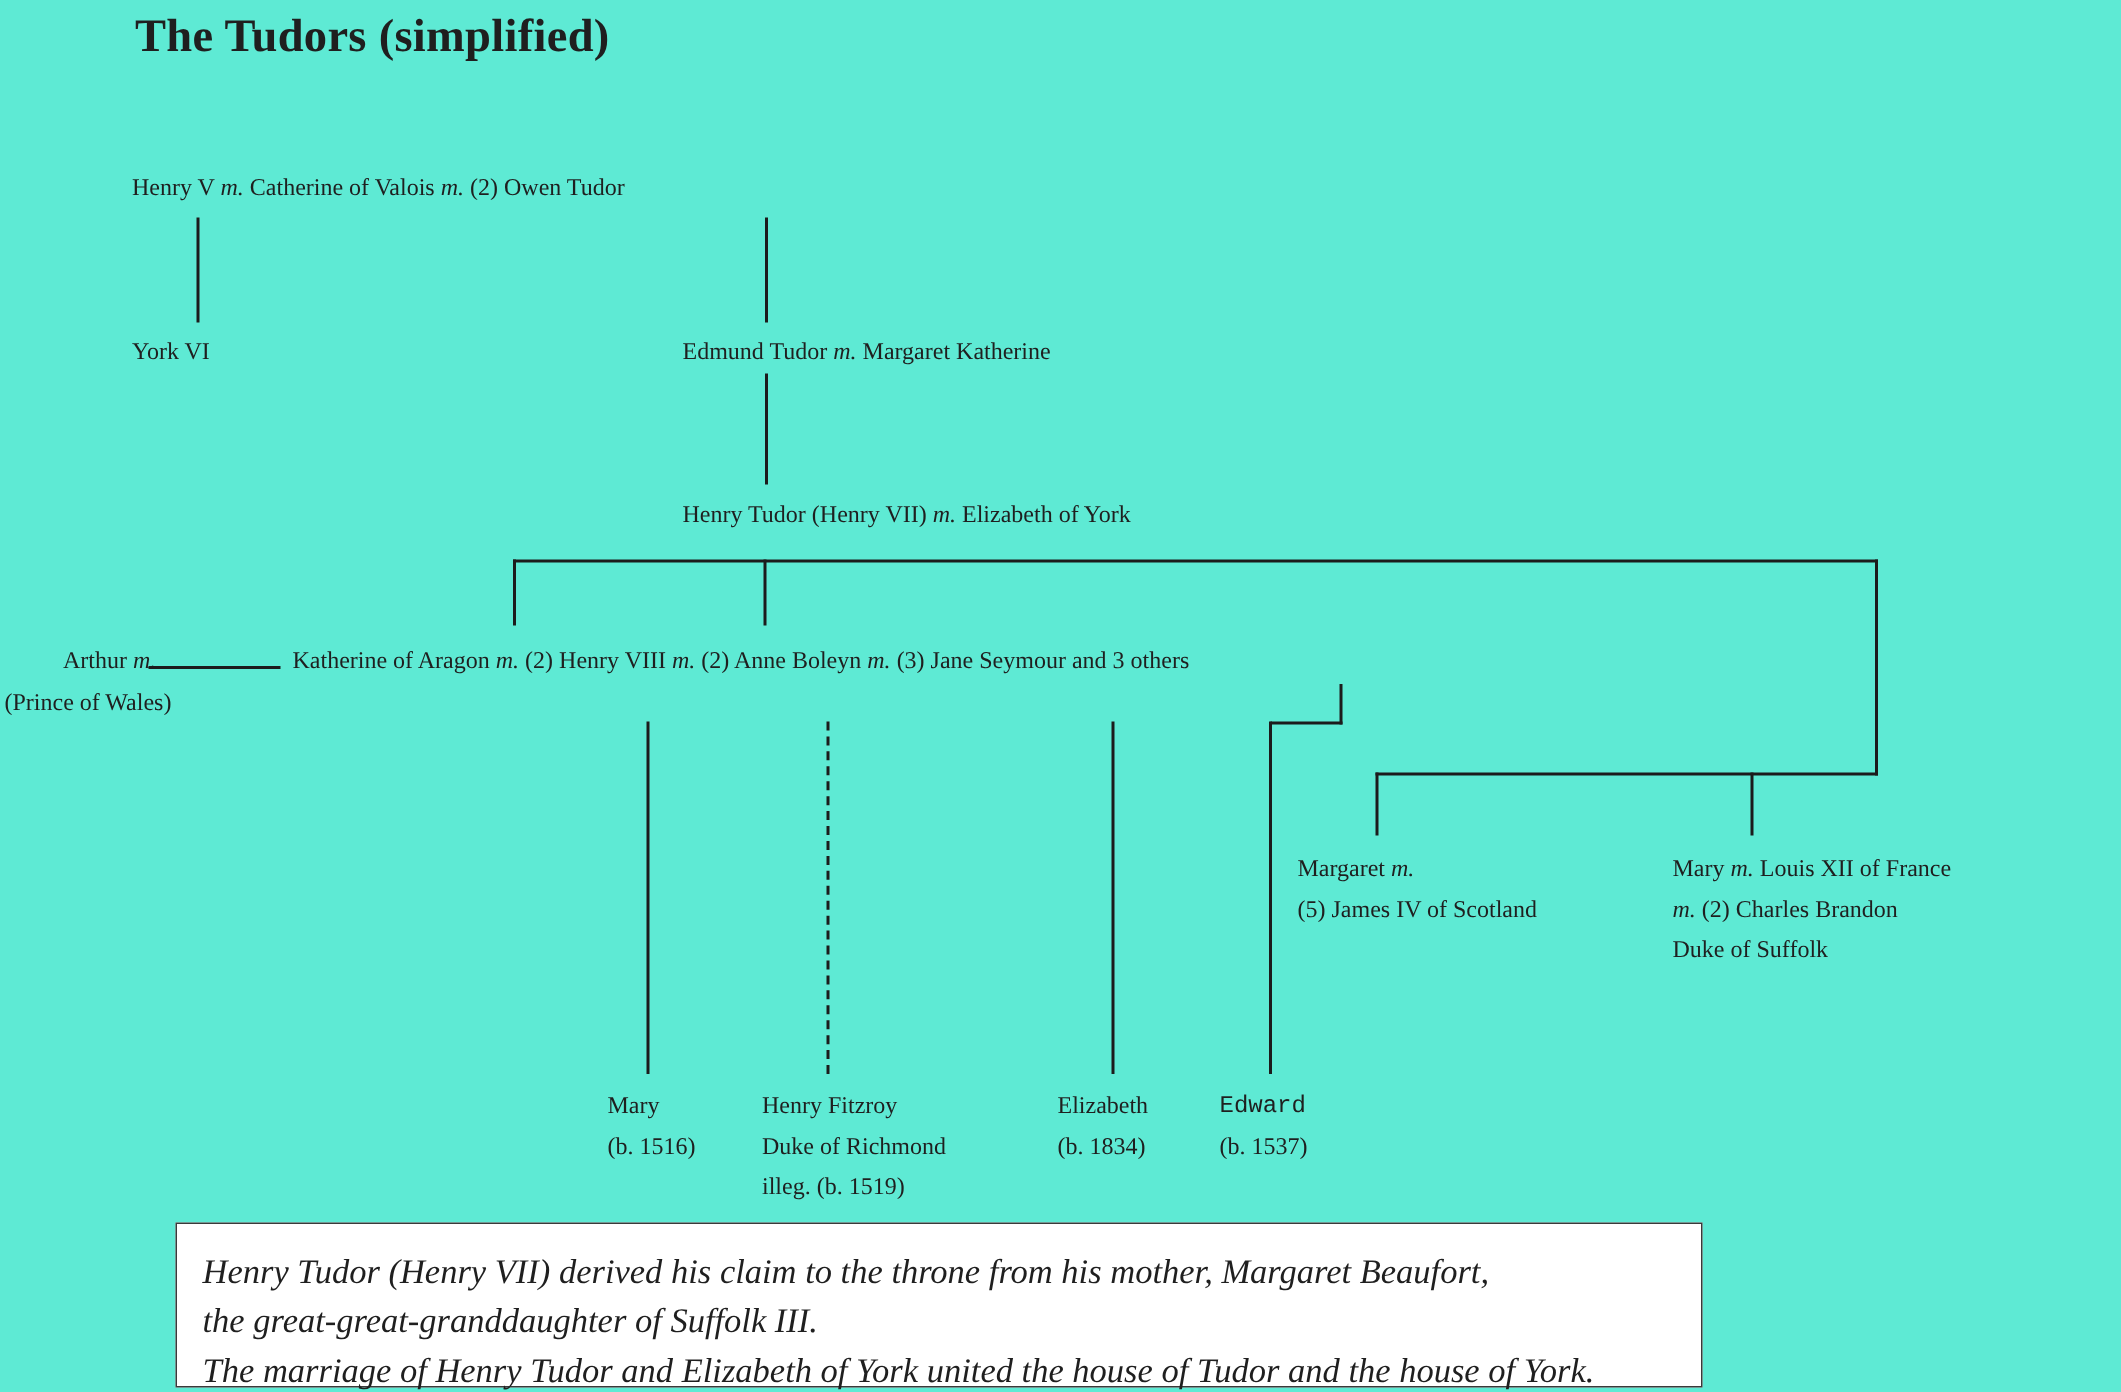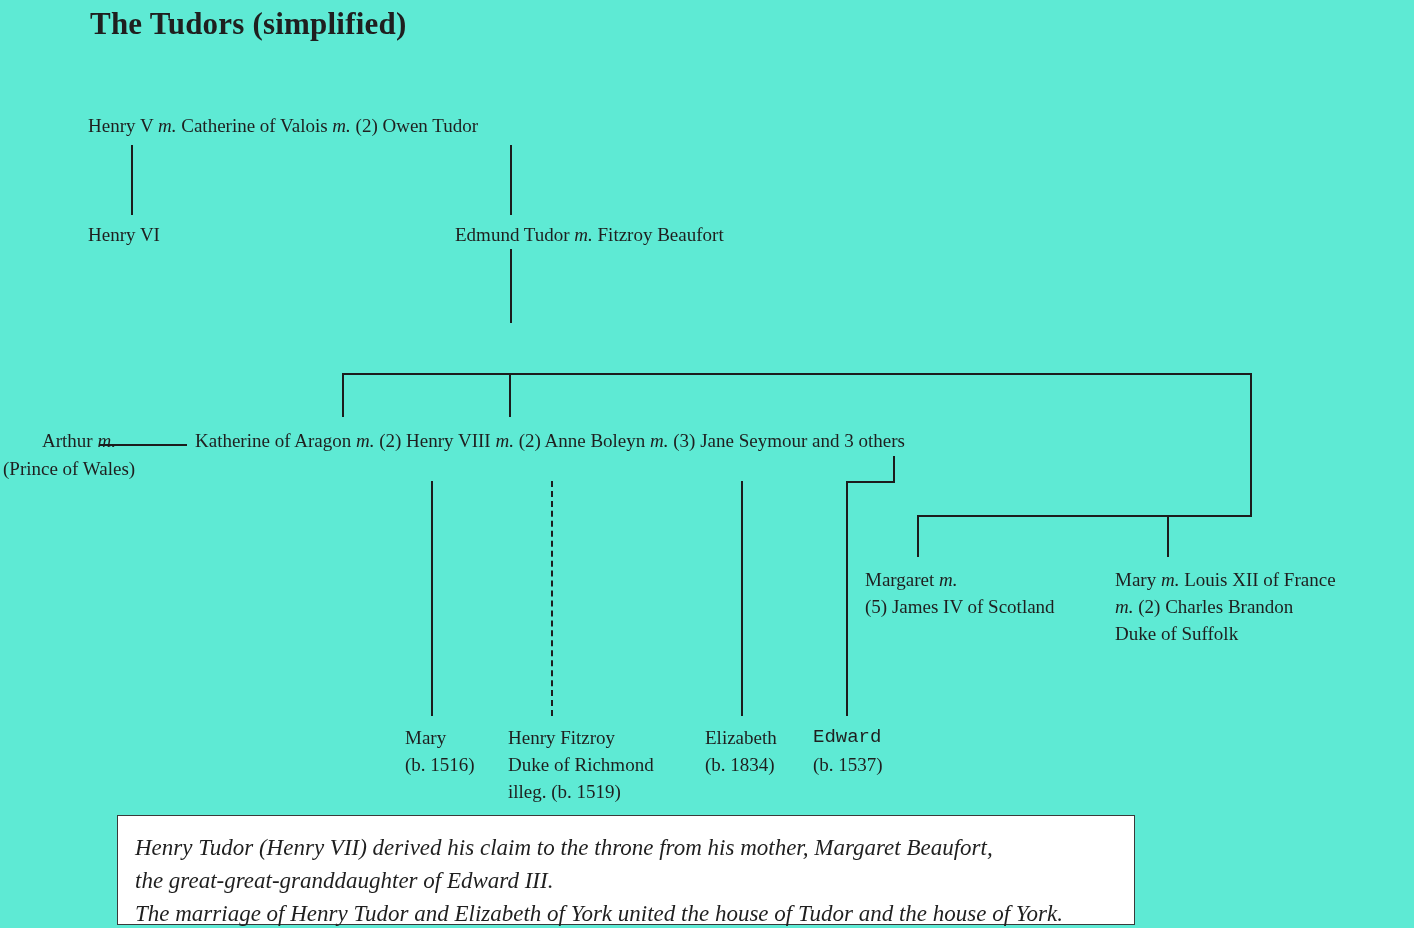--- a/index.html
+++ b/index.html
@@ -3,21 +3,21 @@
 <meta charset="utf-8">
 <style>
   html,body { margin:0; padding:0; background:#ffffff; }
   #canvas {
     position:relative; width:1414px; height:928px; background:#5eead4;
     font-family:"Liberation Serif","DejaVu Serif",serif; color:#1f1f1f;
     overflow:hidden;
   }
   .t {
     position:absolute; white-space:nowrap;
-    font-size:19px; line-height:27px; color:#1f1f1f;
+    font-size:16px; line-height:27px; color:#1f1f1f;
   }
   .it { font-style:italic; }
   .title {
     position:absolute; left:90px; top:6px;
     font-size:31px; font-weight:bold; letter-spacing:0.2px;
   }
   .vline { position:absolute; width:2px; background:#1c1c1c; }
   .hline { position:absolute; height:2px; background:#1c1c1c; }
   .dline { position:absolute; width:0; border-left:2px dashed #1c1c1c; }
   .notebox {
@@ -35,25 +35,26 @@
 <div id="canvas">
 
   <div class="title">The Tudors (simplified)</div>
 
   <div class="t" style="left:88px; top:112px;"><span>Henry V </span><span class="it">m.</span><span> Catherine of Valois </span><span class="it">m.</span><span> (2) Owen Tudor</span></div>
 
   <div class="vline" style="left:131px; top:145px; height:70px;"></div>
 
   <div class="vline" style="left:510px; top:145px; height:70px;"></div>
 
-  <div class="t" style="left:88px; top:221px;">Henry VI</div>
-  <div class="t" style="left:455px; top:221px;"><span>Edmund Tudor </span><span class="it">m.</span><span> Fitzroy Beaufort</span></div>
+  <div class="t" style="left:88px; top:221px;">York VI</div>
+  <div class="t" style="left:455px; top:221px;"><span>Edmund Tudor </span><span class="it">m.</span><span> Margaret Katherine</span></div>
 
   <div class="vline" style="left:510px; top:249px; height:74px;"></div>
 
+  <div class="t" style="left:455px; top:330px;"><span>Henry Tudor (Henry VII) </span><span class="it">m.</span><span> Elizabeth of York</span></div>
 
   <div class="hline" style="left:342px; top:373px; width:910px;"></div>
   <div class="vline" style="left:342px; top:373px; height:44px;"></div>
   <div class="vline" style="left:509px; top:373px; height:44px;"></div>
   <div class="vline" style="left:1250px; top:373px; height:144px;"></div>
 
   <div class="t" style="left:42px; top:427px;"><span>Arthur </span><span class="it">m.</span></div>
   <div class="hline" style="left:99px; top:444px; width:88px;"></div>
   <div class="t" style="left:3px; top:455px;">(Prince of Wales)</div>
   <div class="t" style="left:195px; top:427px;"><span>Katherine of Aragon </span><span class="it">m.</span><span> (2) Henry VIII </span><span class="it">m.</span><span> (2) Anne Boleyn </span><span class="it">m.</span><span> (3) Jane Seymour and 3 others</span></div>
@@ -85,17 +86,17 @@
 
   <div class="t" style="left:705px; top:724px;">Elizabeth</div>
   <div class="t" style="left:705px; top:751px;">(b. 1834)</div>
 
   <div class="t" style="left:813px; top:724px;font-family:Liberation Mono, monospace;">Edward</div>
   <div class="t" style="left:813px; top:751px;">(b. 1537)</div>
 
   <div class="notebox"></div>
   <div class="notetext">
     <div>Henry Tudor (Henry VII) derived his claim to the throne from his mother, Margaret Beaufort,</div>
-    <div>the great-great-granddaughter of Edward III.</div>
+    <div>the great-great-granddaughter of Suffolk III.</div>
     <div>The marriage of Henry Tudor and Elizabeth of York united the house of Tudor and the house of York.</div>
   </div>
 
 </div>
 
 </body></html>

